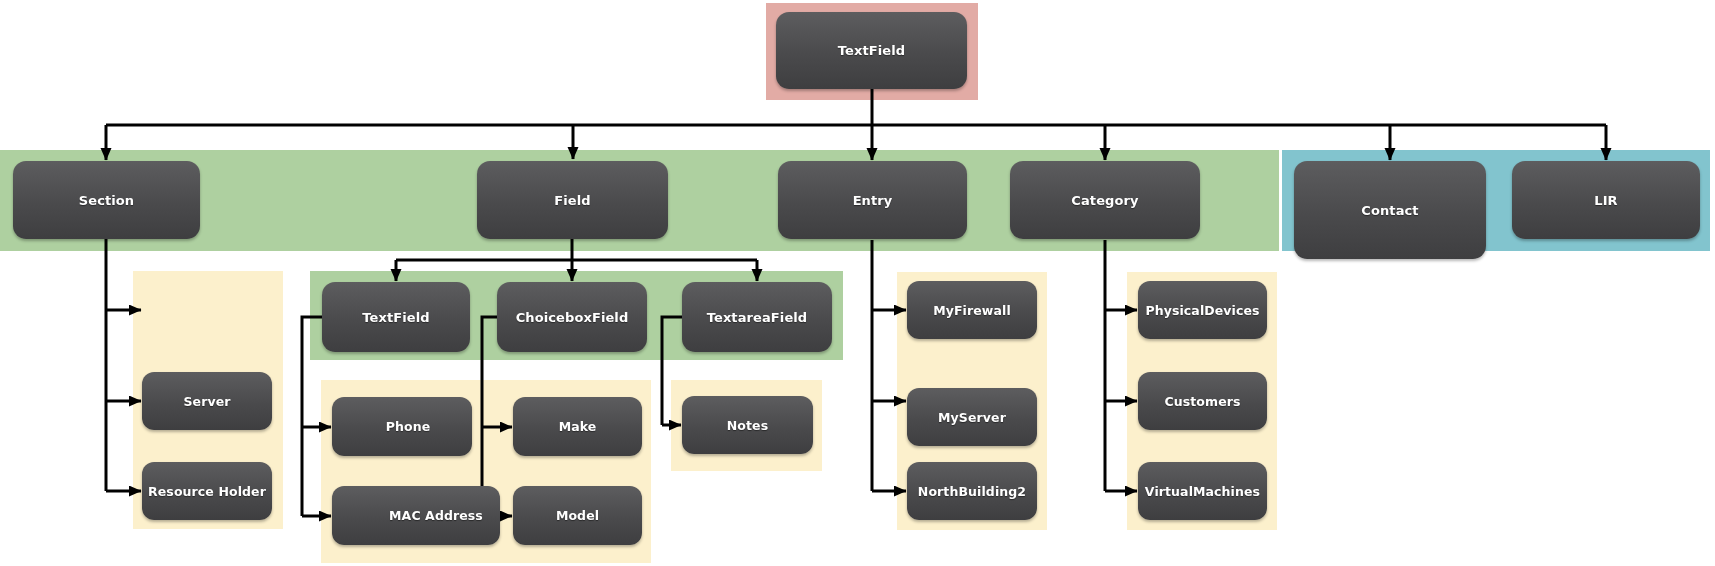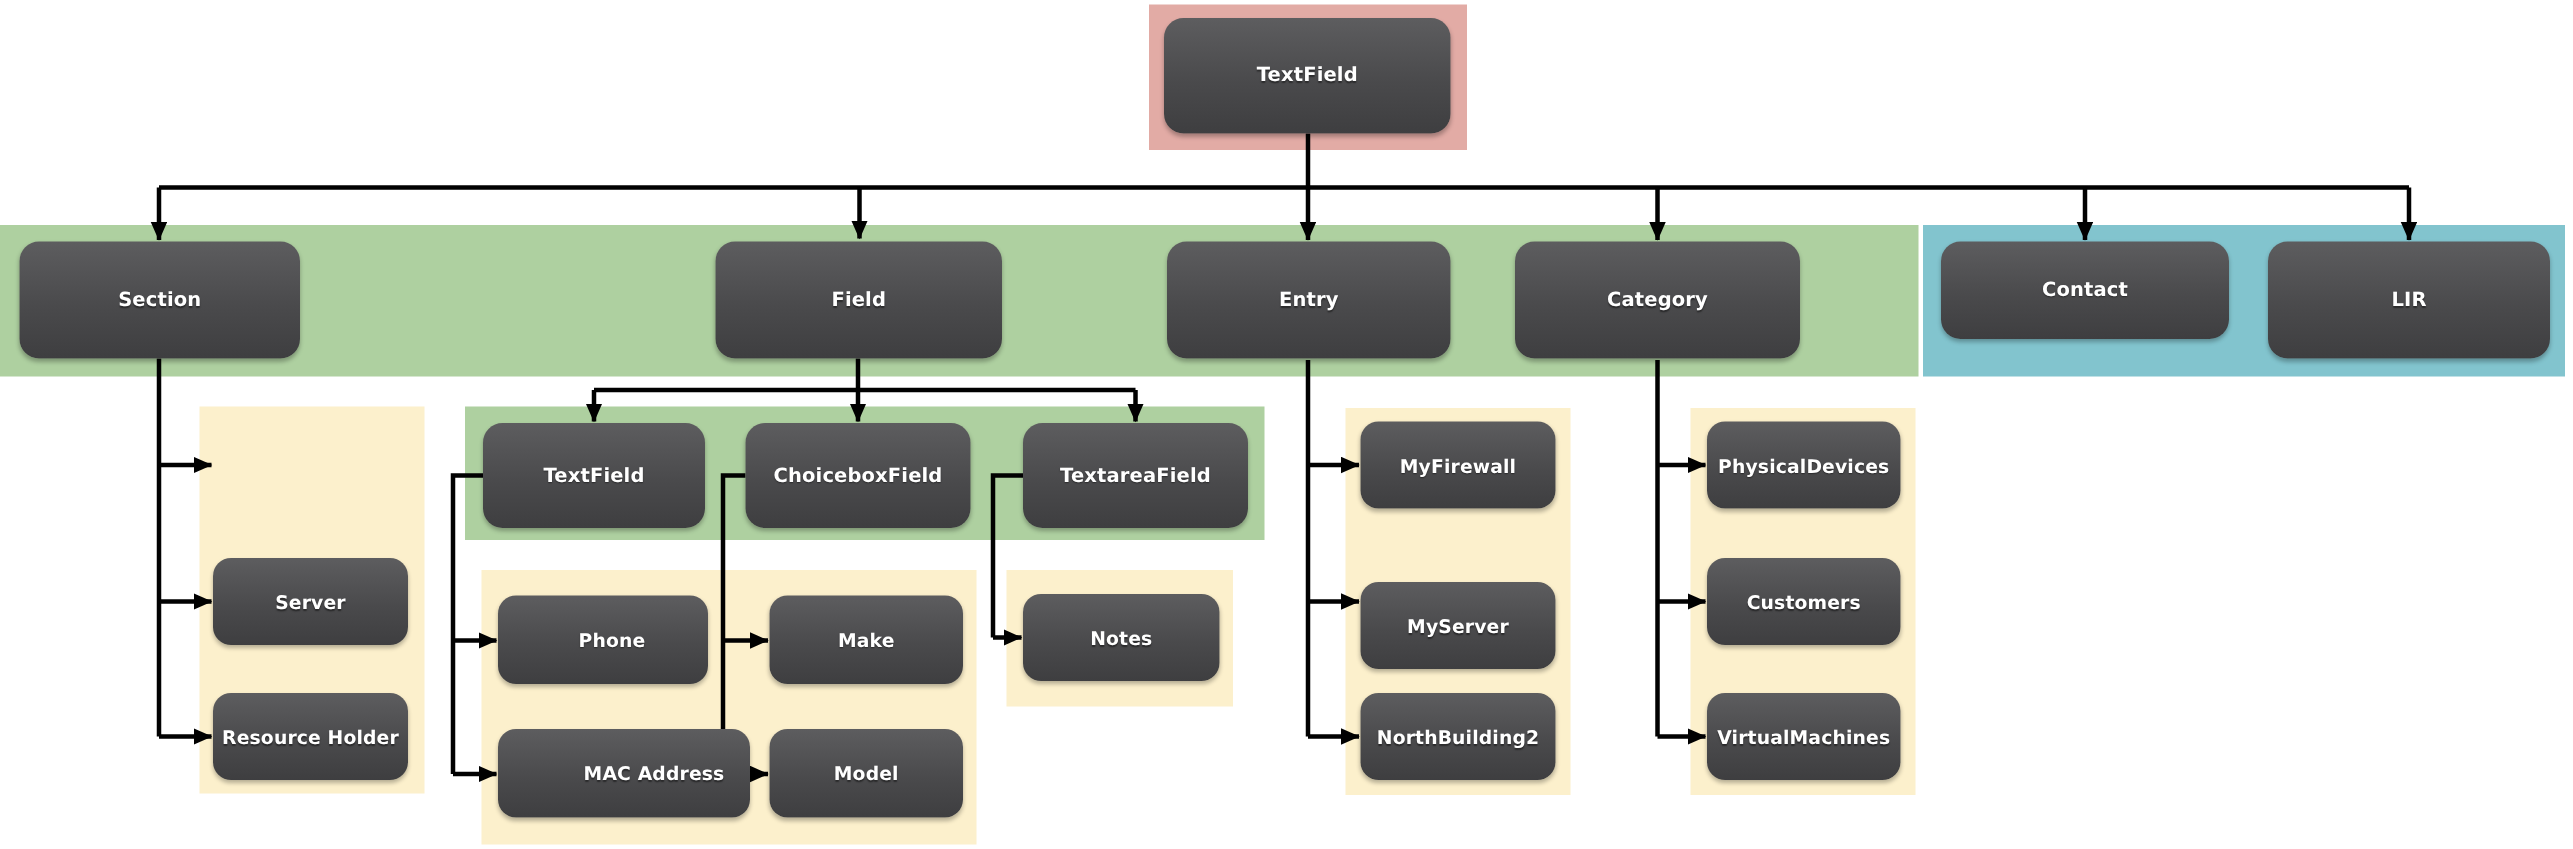--- a/index.html
+++ b/index.html
@@ -101,21 +101,21 @@
       <path d="M662,425 H681" marker-end="url(#ah)"></path>
     </g>
   </svg>
 
   <div class="node" style="left:776px;  top:12px;  width:191px; height:77px;">TextField</div>
 
   <div class="node" style="left:13px;   top:161px; width:187px; height:78px;">Section</div>
   <div class="node" style="left:477px;  top:161px; width:191px; height:78px;">Field</div>
   <div class="node" style="left:778px;  top:161px; width:189px; height:78px;">Entry</div>
   <div class="node" style="left:1010px; top:161px; width:190px; height:78px;">Category</div>
-  <div class="node" style="left:1294px; top:161px; width:192px; height:65px;">Contact</div>
+  <div class="node" style="left:1294px; top:161px; width:192px; height:98px;">Contact</div>
   <div class="node" style="left:1512px; top:161px; width:188px; height:78px;">LIR</div>
 
   <div class="node" style="left:322px;  top:282px; width:148px; height:70px;">TextField</div>
   <div class="node" style="left:497px;  top:282px; width:150px; height:70px;">ChoiceboxField</div>
   <div class="node" style="left:682px;  top:282px; width:150px; height:70px;">TextareaField</div>
 
   <div class="node small" style="left:142px;  top:372px; width:130px; height:58px;">Server</div>
   <div class="node small" style="left:142px;  top:462px; width:130px; height:58px;">Resource Holder</div>
 
   <div class="node small" style="left:332px;  top:397px; width:128px; height:59px;padding-left:12px;">Phone</div>

